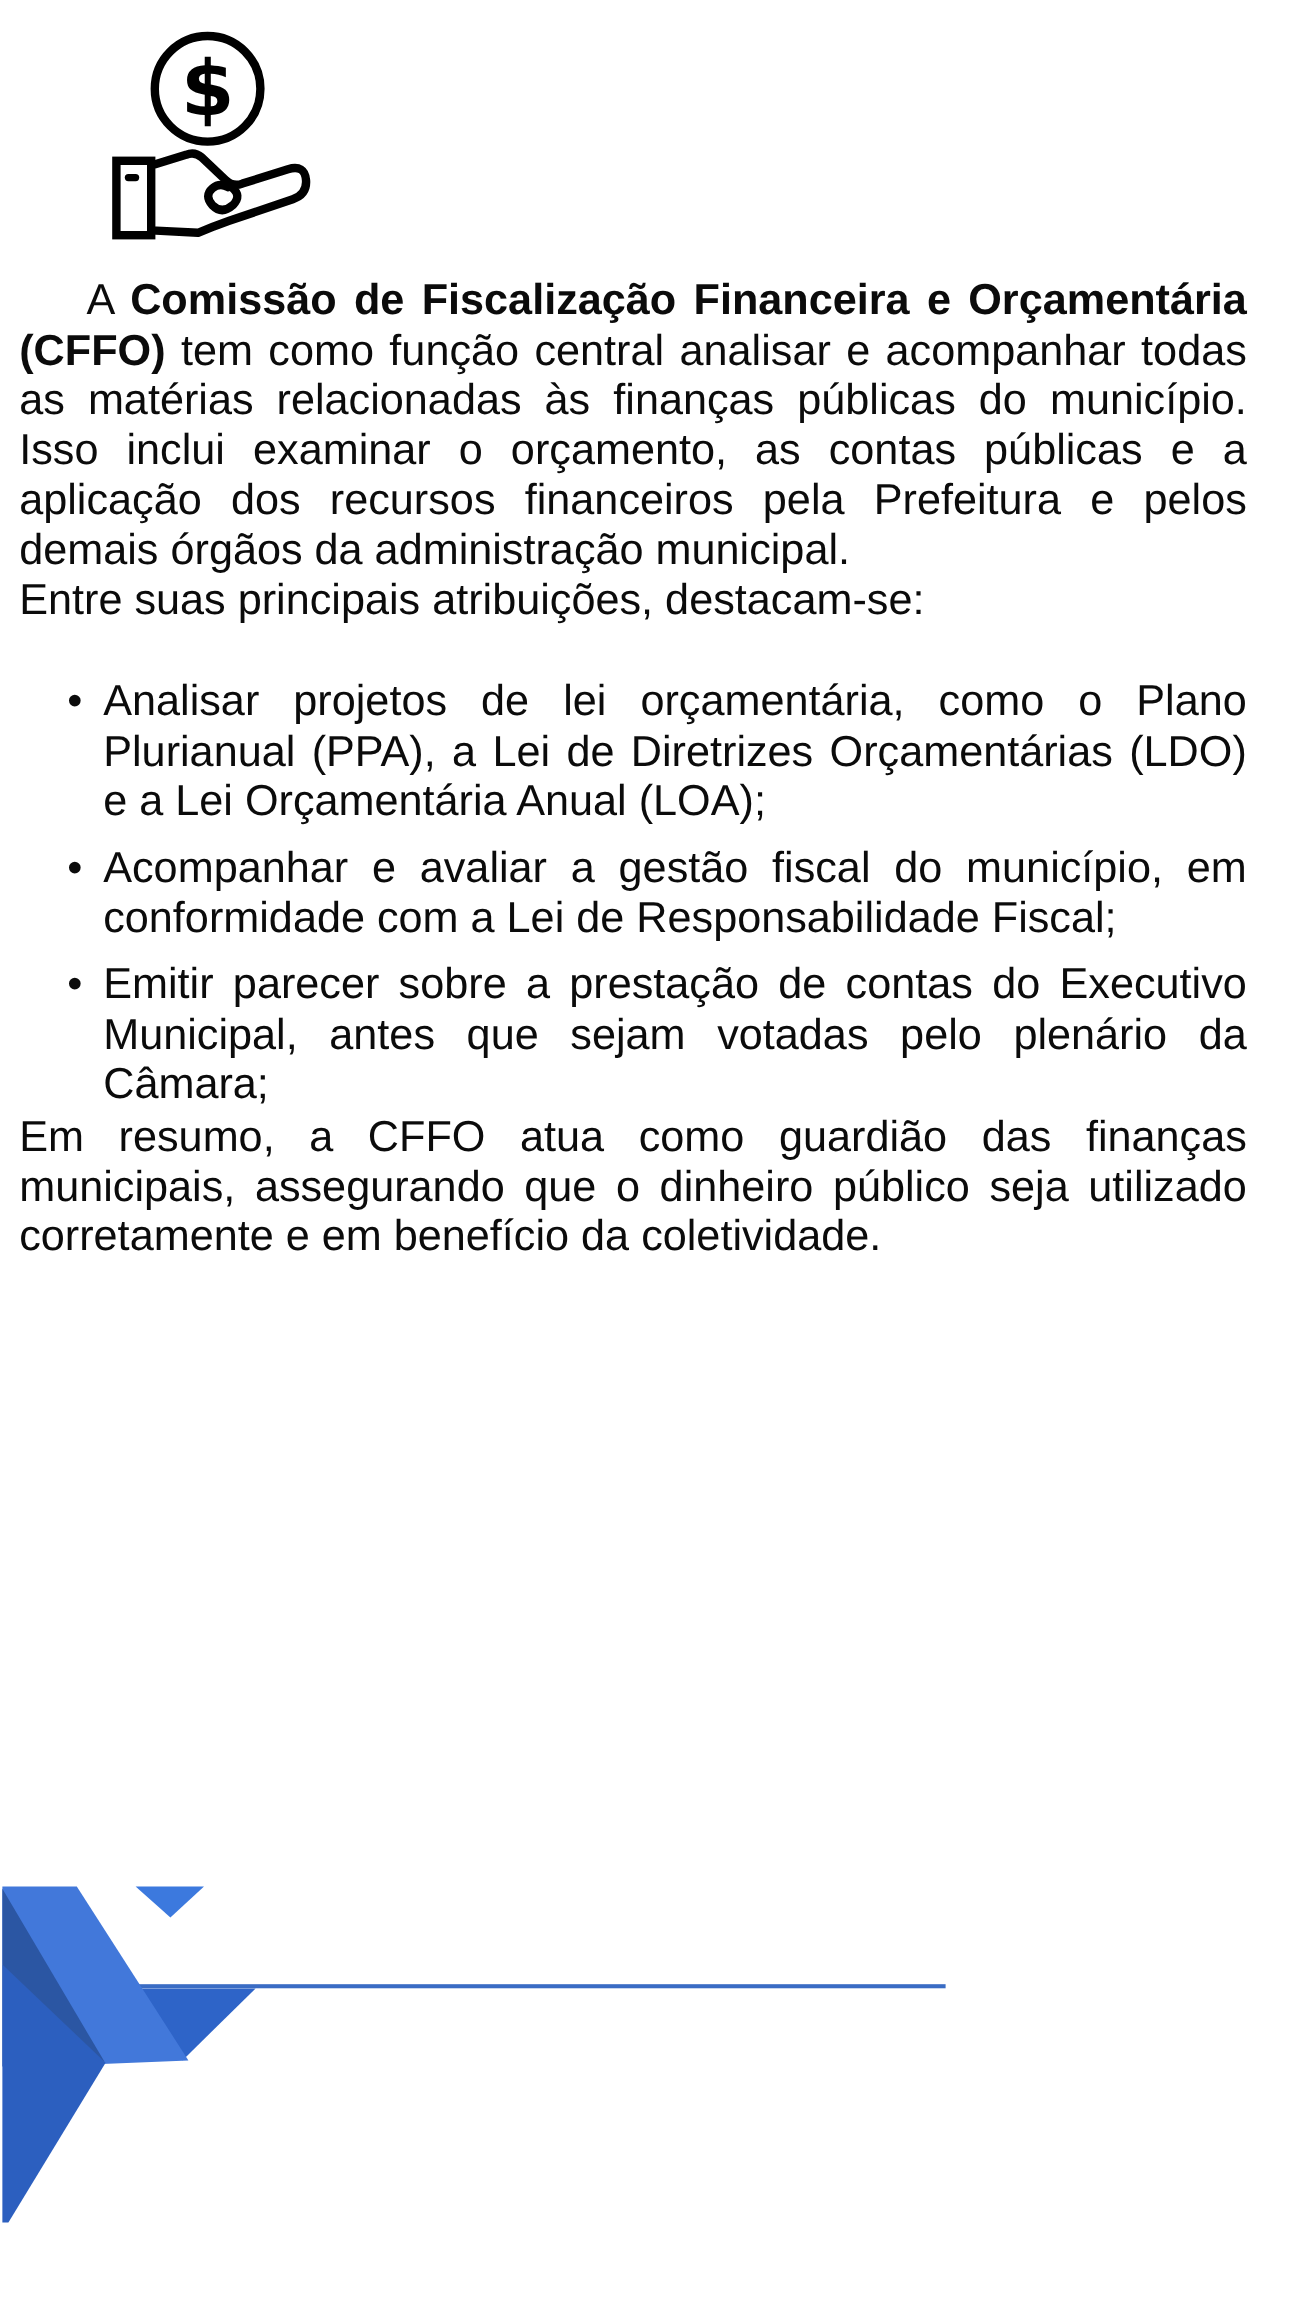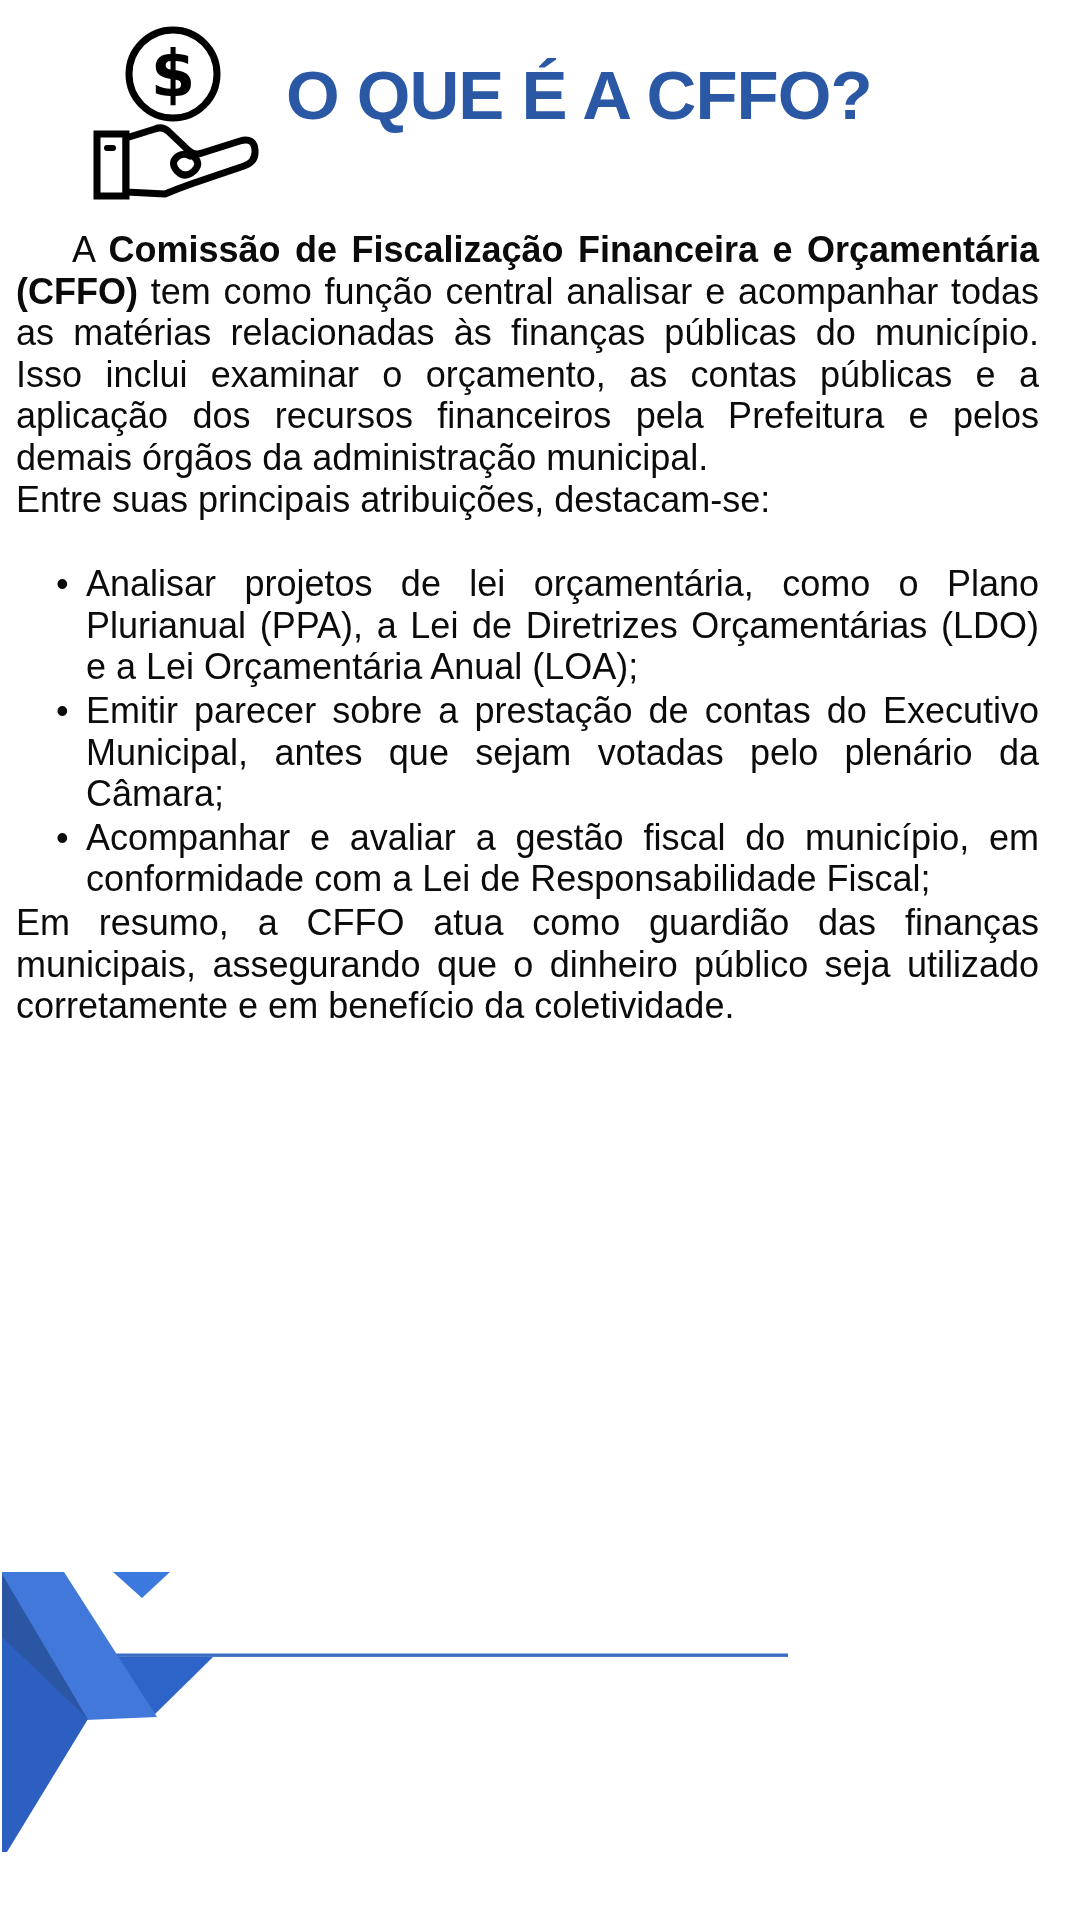--- a/index.html
+++ b/index.html
@@ -24,21 +24,21 @@
     position:absolute;left:16px;top:229px;width:1023px;
     font-size:36px;line-height:41.6px;text-align:justify;
   }
   .main p{margin:0;}
   .p1{text-indent:56px;}
   .p1 b{font-weight:700;}
   ul.bullets{
     list-style:none;margin:43px 0 0 0;padding:0 0 0 40px;
   }
   ul.bullets li{
-    position:relative;padding-left:30px;margin:2px 0 2px 0;
+    position:relative;padding-left:30px;margin:14px 0 2px 0;
   }
   ul.bullets li::before{
     content:"\2022";position:absolute;left:0;top:0;
   }
   .closing{margin-top:41px;}
 
   
   .deco{position:absolute;left:0;top:1560px;width:820px;height:300px;}
 </style>
 </head>
@@ -54,29 +54,28 @@
 
       <rect x="24" y="124" width="29" height="62" fill="#fff" stroke="#000" stroke-width="7"></rect>
       <rect x="31" y="135" width="12" height="6" rx="3" fill="#000"></rect>
 
       <path d="M53 170 L53 128 L82 119 Q89 116 95 121 L115 140 Q121 146 129 143 L167 131 Q181 127 182 140 Q183 152 171 156 L118 174 Q104 179 92 184 L53 182 Z" fill="#fff" stroke="#000" stroke-width="7" stroke-linejoin="round"></path>
 
       <path d="M120 146 Q129 153 121 161 Q112 169 104 161 Q97 153 104 147 Q110 142 117 146" fill="#fff" stroke="#000" stroke-width="7" stroke-linecap="round"></path>
     </svg>
   </div>
 
-  <h1 class="title">O QUE É A CFFO?</h1>
 
   <div class="main">
     <p class="p1"><span>A </span><b>Comissão de Fiscalização Financeira e Orçamentária (CFFO)</b><span> tem como função central analisar e acompanhar todas as matérias relacionadas às finanças públicas do município. Isso inclui examinar o orçamento, as contas públicas e a aplicação dos recursos financeiros pela Prefeitura e pelos demais órgãos da administração municipal.</span></p>
     <p class="p2">Entre suas principais atribuições, destacam-se:</p>
     <ul class="bullets">
         <li>Analisar projetos de lei orçamentária, como o Plano Plurianual (PPA), a Lei de Diretrizes Orçamentárias (LDO) e a Lei Orçamentária Anual (LOA);</li>
+        <li>Acompanhar e avaliar a gestão fiscal do município, em conformidade com a Lei de Responsabilidade Fiscal;</li>
         <li>Emitir parecer sobre a prestação de contas do Executivo Municipal, antes que sejam votadas pelo plenário da Câmara;</li>
-        <li>Acompanhar e avaliar a gestão fiscal do município, em conformidade com a Lei de Responsabilidade Fiscal;</li>
       </ul>
     <p class="closing">Em resumo, a CFFO atua como guardião das finanças municipais, assegurando que o dinheiro público seja utilizado corretamente e em benefício da coletividade.</p>
   </div>
 
   <svg class="deco" viewBox="0 0 820 300" aria-hidden="true">
     <rect x="110" y="93.5" width="678" height="3.4" fill="#3a6cc4"></rect>
     <polygon points="112,97 213,97 152,157" fill="#2e64c8"></polygon>
     <polygon points="2,12 64,12 157,157 85,160 2,77" fill="#4278da"></polygon>
     <polygon points="2,14 87,158 2,162" fill="#2b56a3"></polygon>
     <polygon points="2,77 88,159 7,292 2,292" fill="#2c5fbf"></polygon>

